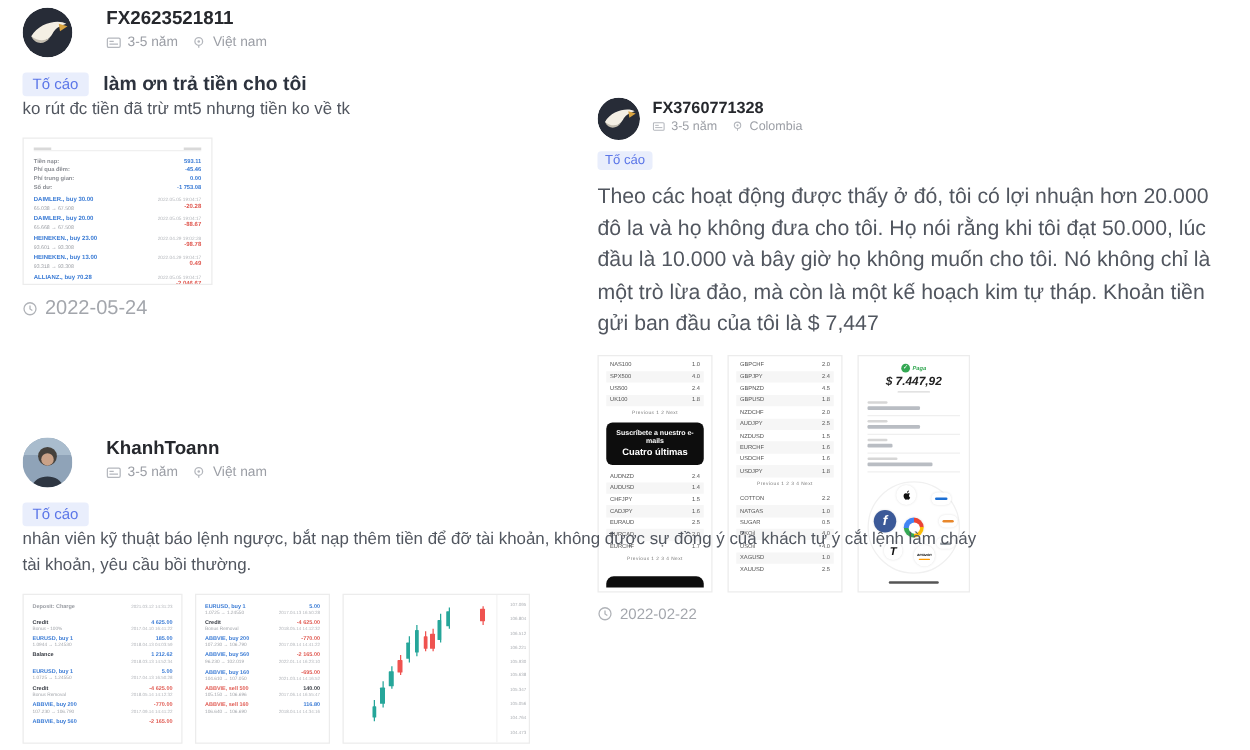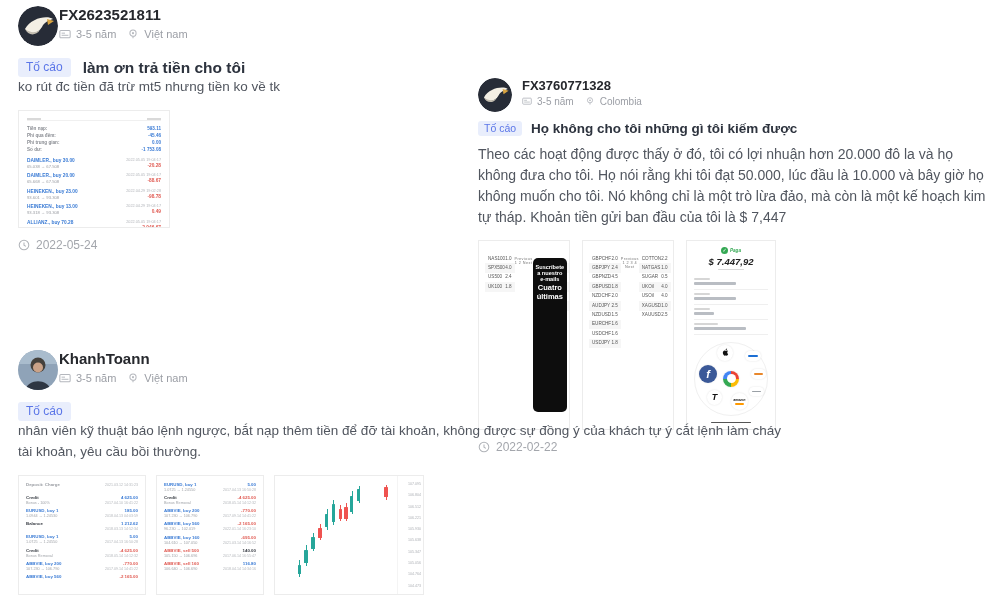--- a/index.html
+++ b/index.html
@@ -3,48 +3,48 @@
 <meta charset="utf-8">
 <style>
   * { margin:0; padding:0; box-sizing:border-box; }
   html,body { background:#fff; }
   body { font-family:"Liberation Sans","DejaVu Sans",sans-serif; }
   .page { position:relative; width:1000px; height:600px; overflow:hidden; background:#fff; }
 
   .card { position:absolute; }
 
   
-  .hdr { display:flex; align-items:flex-start; gap:1px; }
+  .hdr { display:flex; align-items:flex-start; gap:27px; }
   .avatar { width:40px; height:40px; border-radius:50%; overflow:hidden; flex:0 0 auto; cursor:pointer; }
   .avatar svg { display:block; width:100%; height:100%; }
   .uname { font-weight:bold; color:#26282d; font-size:15px; line-height:1.25; }
   .meta { display:flex; align-items:flex-start; gap:5px; color:#9b9ea5; font-size:11px; margin-top:3px; }
   .meta .mico { display:inline-flex; }
   .meta svg { width:12px; height:12px; }
   .meta .loc-gap { margin-left:6px; }
 
   
   .title-row { display:flex; align-items:center; gap:12px; margin-top:12px; }
   .tag { background:#e9eefc; color:#5b76e8; font-size:12px; padding:2px 8px 3px; border-radius:3px; white-space:nowrap; }
   .title { font-weight:bold; color:#2d333e; font-size:15.5px; }
 
   .body-text { color:#51565f; font-size:13.5px; line-height:1.55; }
 
-  .date-row { display:flex; align-items:center; gap:6px; color:#a3a6ac; font-size:12px; margin-top:10px; }
+  .date-row { display:flex; align-items:center; gap:6px; color:#a3a6ac; font-size:16px; margin-top:10px; }
   .date-row svg { width:12px; height:12px; }
 
   
   .card--sm .uname { font-size:13px; }
   .card--sm .avatar { width:34px; height:34px; }
   .card--sm .meta { font-size:10px; margin-top:2px; }
   .card--sm .meta svg { width:10px; height:10px; }
   .card--sm .title-row { margin-top:9px; gap:9px; }
   .card--sm .tag { font-size:10.5px; padding:1px 6px 2px; }
   .card--sm .title { font-size:13.5px; }
-  .card--sm .body-text { font-size:14px; line-height:1.5; margin-top:8px; }
+  .card--sm .body-text { font-size:17px; line-height:1.5; margin-top:8px; }
   .card--sm .date-row { font-size:12px; }
 
   
   .attach-row { display:flex; gap:10px; margin-top:12px; }
   .thumb { background:#fff; border:1px solid #ececec; overflow:hidden; cursor:pointer; position:relative; }
 
   
   .t-mt5 { width:152px; height:118px; padding:7px 8px 4px; }
   .mt5-tophair { height:3px; border-bottom:1px solid #f0f0f0; margin-bottom:4px; display:flex; justify-content:space-between; }
   .mt5-tophair i { display:block; width:14px; height:2px; background:#d9d9d9; }
@@ -52,21 +52,21 @@
   .sumrow .sl { color:#8a8d93; font-size:4.6px; font-weight:bold; }
   .sumrow .sv { color:#3a7bd5; font-size:4.6px; font-weight:bold; }
   .trow { display:flex; justify-content:space-between; margin-top:4.5px; }
   .trow .sym { color:#3a7bd5; font-size:4.8px; font-weight:bold; }
   .trow .rng { color:#9a9da3; font-size:4.2px; margin-top:1px; }
   .trow .tm { color:#b3b6bb; font-size:3.8px; text-align:right; }
   .trow .pnl { font-size:4.8px; font-weight:bold; text-align:right; margin-top:1px; }
   .pnl.loss { color:#e05a52; }
 
   
-  .t-sp { width:92px; height:190px; padding:13px 6px; display:flex; flex-direction:row; }
+  .t-sp { width:92px; height:190px; padding:3px 6px; display:flex; flex-direction:column; }
   .sp-row { display:flex; justify-content:space-between; padding:1.5px 3px; font-size:4.6px; color:#555; line-height:1.4; }
   .sp-row:nth-child(even) { background:#f6f6f6; }
   .sp-pag { font-size:3.8px; color:#777; text-align:center; margin:3px 0 2px; letter-spacing:.4px; }
   .sp-banner { background:#0d0d0d; border-radius:5px; color:#fff; text-align:center; padding:6px 3px; margin:4px 0; }
   .sp-banner .b1 { font-size:5.6px; font-weight:bold; }
   .sp-banner .b2 { font-size:7.5px; font-weight:bold; margin-top:1px; }
   .black-pill { background:#0d0d0d; border-radius:6px 6px 0 0; height:9px; margin-top:auto; }
 
   
   .t-rc { width:90px; height:190px; padding:6px 7px; display:flex; flex-direction:column; align-items:center;font-style:italic; }
@@ -286,21 +286,20 @@
                 <path d="M7 9.6V12" stroke="#b4b7bd" stroke-width="1.2"></path>
               </svg>
           </span>
           <span>Colombia</span>
         </div>
       </div>
     </div>
 
     <div class="title-row">
       <span class="tag">Tố cáo</span>
-      <span class="title">Họ không cho tôi những gì tôi kiếm được</span>
     </div>
 
     <div class="body-text">Theo các hoạt động được thấy ở đó, tôi có lợi nhuận hơn 20.000 đô la và họ không đưa cho tôi. Họ nói rằng khi tôi đạt 50.000, lúc đầu là 10.000 và bây giờ họ không muốn cho tôi. Nó không chỉ là một trò lừa đảo, mà còn là một kế hoạch kim tự tháp. Khoản tiền gửi ban đầu của tôi là $ 7,447</div>
 
     <div class="attach-row" style="gap:12px;">
 
       <div class="thumb t-sp">
         <div>
 
             <div class="sp-row">

